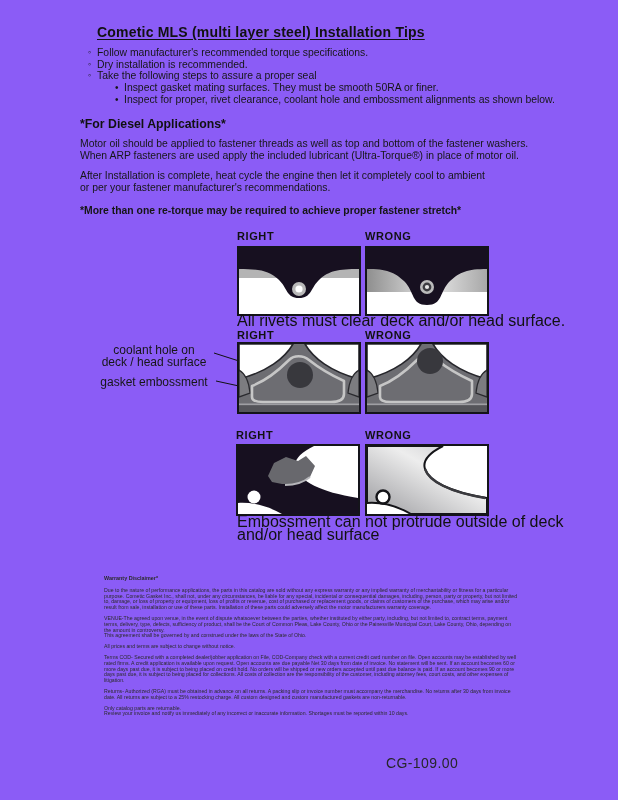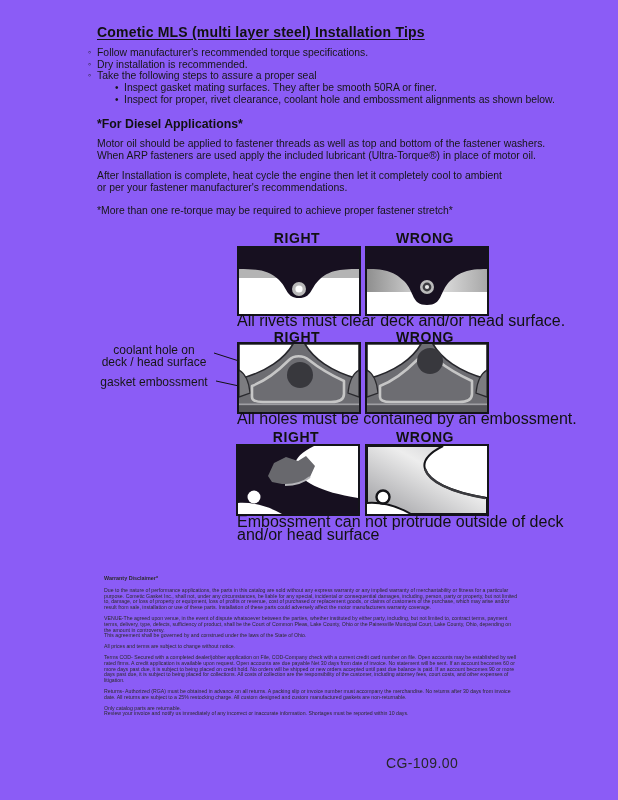--- a/index.html
+++ b/index.html
@@ -11,27 +11,27 @@
   .title{
     position:absolute;left:97px;top:24px;font-size:14px;font-weight:bold;color:#111;
     text-decoration:underline;text-underline-offset:2px;letter-spacing:.2px;white-space:nowrap;
   }
   .tips{position:absolute;left:88px;top:47px;font-size:10.4px;line-height:11.7px;color:#161616;}
   .tip{display:flex;white-space:nowrap;}
   .tip .mk{width:9px;text-align:left;flex:none;}
   .tip.lvl1 .mk{font-size:9px;}
   .tip.lvl2{margin-left:27px;}
   .tip.lvl2 .mk{font-size:10px;}
-  .diesel{position:absolute;left:97px;top:119px;font-size:10.4px;line-height:11.8px;color:#161616;}
+  .diesel{position:absolute;left:80px;top:119px;font-size:10.4px;line-height:11.8px;color:#161616;}
   .diesel .hd{font-size:12.3px;font-weight:bold;color:#111;margin-bottom:7px;}
   .diesel .para{margin-bottom:9px;}
-  .diesel .note{margin-top:11px;}
+  .diesel .note{margin-top:11px;font-weight:bold;}
   .diesel .ln{white-space:nowrap;}
   
-  .dg-hdr{position:absolute;width:120px;text-align:center;font-size:14px;font-weight:bold;color:#111;letter-spacing:.6px;}
+  .dg-hdr{position:absolute;width:120px;font-size:11px;font-weight:bold;color:#111;letter-spacing:.6px;}
   .panel{position:absolute;width:120px;border:2px solid #14141a;background:#fff;}
   .panel svg{display:block;}
   .caption{position:absolute;font-size:16px;color:#111;line-height:12.5px;white-space:nowrap;}
   .dg-label{position:absolute;font-size:12px;color:#161616;line-height:12px;text-align:center;}
   
   .disclaimer{position:absolute;left:104px;top:576px;width:414px;font-size:5.2px;line-height:5.8px;color:#2b2b2b;}
   .disclaimer .dh{font-weight:bold;margin-bottom:6px;font-size:5.4px;}
   .disclaimer p{margin:0 0 5px 0;}
   .disclaimer p.tight{margin-bottom:0;}
   .code{position:absolute;left:386px;top:755px;font-size:14px;color:#26262a;letter-spacing:.4px;}
@@ -51,21 +51,21 @@
     <div class="tip lvl1">
         <span class="mk">◦</span>
         <span>Dry installation is recommended.</span>
       </div>
     <div class="tip lvl1">
         <span class="mk">◦</span>
         <span>Take the following steps to assure a proper seal</span>
       </div>
     <div class="tip lvl2">
         <span class="mk">•</span>
-        <span>Inspect gasket mating surfaces.  They after be smooth 50RA or finer.</span>
+        <span>Inspect gasket mating surfaces.  They must be smooth 50RA or finer.</span>
       </div>
     <div class="tip lvl2">
         <span class="mk">•</span>
         <span>Inspect for proper, rivet clearance, coolant hole and embossment alignments as shown below.</span>
       </div>
   </div>
 
   <div class="diesel">
     <div class="hd">*For Diesel Applications*</div>
     <div class="para">
@@ -142,21 +142,20 @@
       <path d="M0,0 H54 C46,14 28,28 0,35 Z" fill="#ffffff" stroke="#26262b" stroke-width="1.6"></path>
       <path d="M120,0 H66 C74,14 92,28 120,35 Z" fill="#ffffff" stroke="#26262b" stroke-width="1.6"></path>
       <path d="M0,26 C7,30 10,38 11,49 L0,53 Z" fill="#7c7c80" stroke="#2a2a2e" stroke-width="1.2"></path>
       <path d="M120,26 C113,30 110,38 109,49 L120,53 Z" fill="#7c7c80" stroke="#2a2a2e" stroke-width="1.2"></path>
       <path d="M13,42 C26,37 40,26 50,16 C55,11 64,11 70,16 C80,24 94,32 105,37 L105,50 C105,56 100,58 92,58 L24,58 C16,58 13,56 13,53 Z" fill="none" stroke="#c6c6c6" stroke-width="2.6" stroke-linejoin="round"></path>
       <circle cx="63" cy="17" r="13" fill="#38383d"></circle>
       <rect x="0" y="59.5" width="120" height="1.8" fill="#9f9fa3"></rect>
       <rect x="0" y="61.3" width="120" height="6.7" fill="#55555a"></rect>
     </svg>
   </div>
-  <div class="caption" style="left:237px;top:413px;">All holes must be contained by an embossment.</div>
 
   <div class="dg-hdr" style="left:236px;top:429px;">RIGHT</div>
   <div class="dg-hdr" style="left:365px;top:429px;">WRONG</div>
 
   <div class="panel" style="left:236px;top:444px;height:68px;">
     <svg width="120" height="68" viewBox="0 0 120 68">
       <path d="M0,0 H76 C62,7 55,14 58,23 C62,35 82,46 120,52 L120,68 H44 C30,60 14,56 0,57 Z" fill="#171020"></path>
       <path d="M30,30 L36,17 L48,11 L60,15 L68,10 L77,20 L72,31 L60,38 L44,38 L34,36 Z" fill="#68686d"></path>
       <path d="M72,31 C66,36 58,39 47,39" fill="none" stroke="#b6b6ba" stroke-width="2"></path>
       <circle cx="16" cy="51" r="6.5" fill="#ffffff"></circle>

